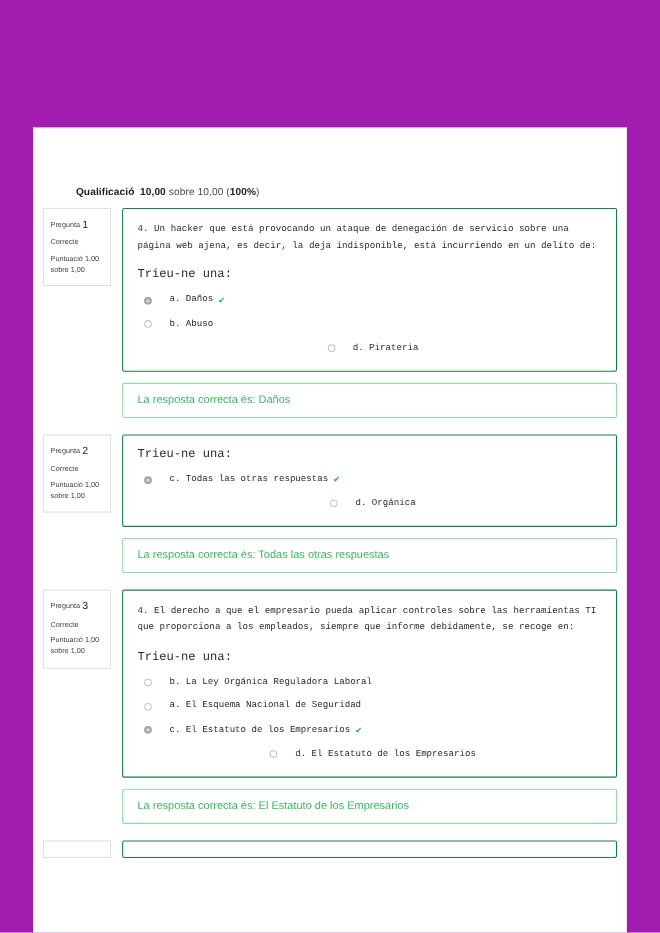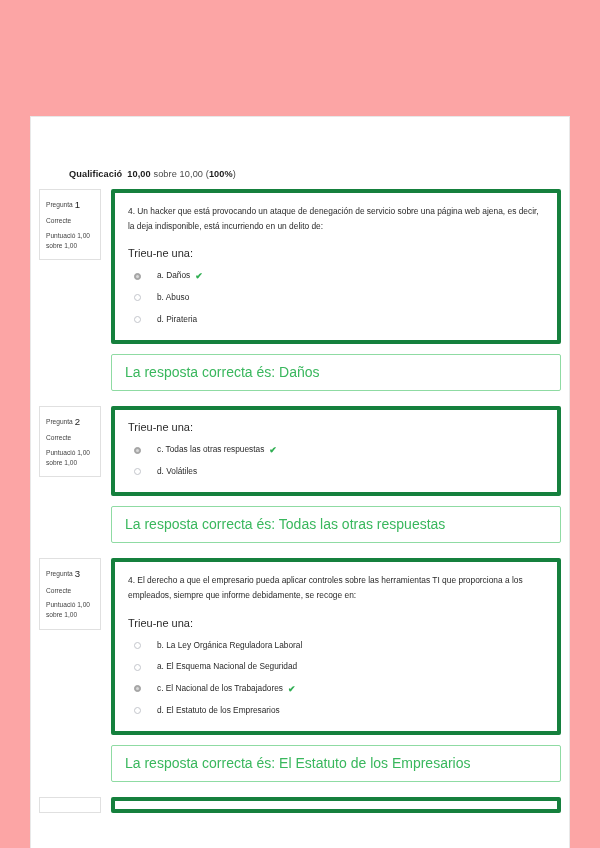--- a/index.html
+++ b/index.html
@@ -6,21 +6,21 @@
   html, body {
     margin: 0; padding: 0;
     width: 600px; height: 848px;
     background: #ffffff;
     font-family: "Liberation Sans", sans-serif;
     -webkit-font-smoothing: antialiased;
   }
   #screen {
     position: relative;
     width: 600px; height: 848px;
-    background: #fca5a5;
+    background: #a21caf;
     overflow: hidden;
   }
   
   #page {
     position: absolute;
     left: 30px; top: 116px;
     width: 540px;
     min-height: 760px;
     background: #ffffff;
     border: 1px solid #e8e8e8;
@@ -63,44 +63,45 @@
     font-weight: normal;
     margin-left: 2px;
     vertical-align: -1px;
   }
   .qinfo .state { display: block; margin-top: 1px; }
   .qinfo .pts { display: block; margin-top: 3px; line-height: 1.55; }
 
   .qmain { flex: 1 1 auto; min-width: 0; }
 
   .qbox {
-    border: 4px solid #15803d;
+    border: 1px solid #15803d;
     border-radius: 2px;
     background: #ffffff;
     padding: 11px 13px 13px 13px;
+    font-family: Liberation Mono, monospace;
   }
   .qtext {
     font-size: 8.4px;
     line-height: 1.75;
     color: #2a2a2a;
     margin: 0 0 14px 0;
   }
   .prompt {
     font-size: 11px;
     color: #2a2a2a;
     margin: 0 0 9px 0;
   }
   .answers { margin: 0; padding: 0; list-style: none; }
   .answer {
     display: flex;
     align-items: center;
     padding: 2px 0 2px 6px;
     margin-bottom: 6px;
   }
-  .answer:last-child { margin-bottom: 0; }
+  .answer:last-child { margin-bottom: 0; justify-content: center; }
   .radio {
     width: 7px; height: 7px;
     border-radius: 50%;
     border: 1px solid #c3c6cc;
     background: #ffffff;
     flex: 0 0 7px;
     margin-right: 16px;
     position: relative;
   }
   .radio.checked { background: #a9a9a9; border-color: #a0a0a0; }
@@ -122,21 +123,21 @@
     font-size: 9px;
     margin-left: 5px;
     font-weight: bold;
   }
   .feedback {
     margin-top: 10px;
     border: 1px solid #8fdba3;
     border-radius: 2px;
     background: #ffffff;
     padding: 9px 13px 10px 13px;
-    font-size: 14px;
+    font-size: 10px;
     color: #39b75d;
   }
   .spacer { height: 15px; }
 </style>
 </head>
 <body>
 
 <div id="screen">
   <div id="page">
 
@@ -178,21 +179,21 @@
             <div class="qbox">
               <p class="prompt">Trieu-ne una:</p>
               <ul class="answers">
                 <li class="answer">
                   <span class="radio checked"></span>
                   <span class="alabel">c. Todas las otras respuestas</span>
                   <span class="tick">✔</span>
                 </li>
                 <li class="answer">
                   <span class="radio"></span>
-                  <span class="alabel">d. Volátiles</span>
+                  <span class="alabel">d. Orgánica</span>
                 </li>
               </ul>
             </div>
             <div class="feedback">La resposta correcta és: Todas las otras respuestas</div>
           </div>
         </div>
         <div class="spacer"></div>
         <div class="qblock">
           <div class="qinfo"><span class="qnum-line"><span>Pregunta</span><span class="qnum">3</span></span><span class="state">Correcte</span><span class="pts">Puntuació 1,00 sobre 1,00</span></div>
           <div class="qmain">
@@ -203,21 +204,21 @@
                 <li class="answer">
                   <span class="radio"></span>
                   <span class="alabel">b. La Ley Orgánica Reguladora Laboral</span>
                 </li>
                 <li class="answer">
                   <span class="radio"></span>
                   <span class="alabel">a. El Esquema Nacional de Seguridad</span>
                 </li>
                 <li class="answer">
                   <span class="radio checked"></span>
-                  <span class="alabel">c. El Nacional de los Trabajadores</span>
+                  <span class="alabel">c. El Estatuto de los Empresarios</span>
                   <span class="tick">✔</span>
                 </li>
                 <li class="answer">
                   <span class="radio"></span>
                   <span class="alabel">d. El Estatuto de los Empresarios</span>
                 </li>
               </ul>
             </div>
             <div class="feedback">La resposta correcta és: El Estatuto de los Empresarios</div>
           </div>

